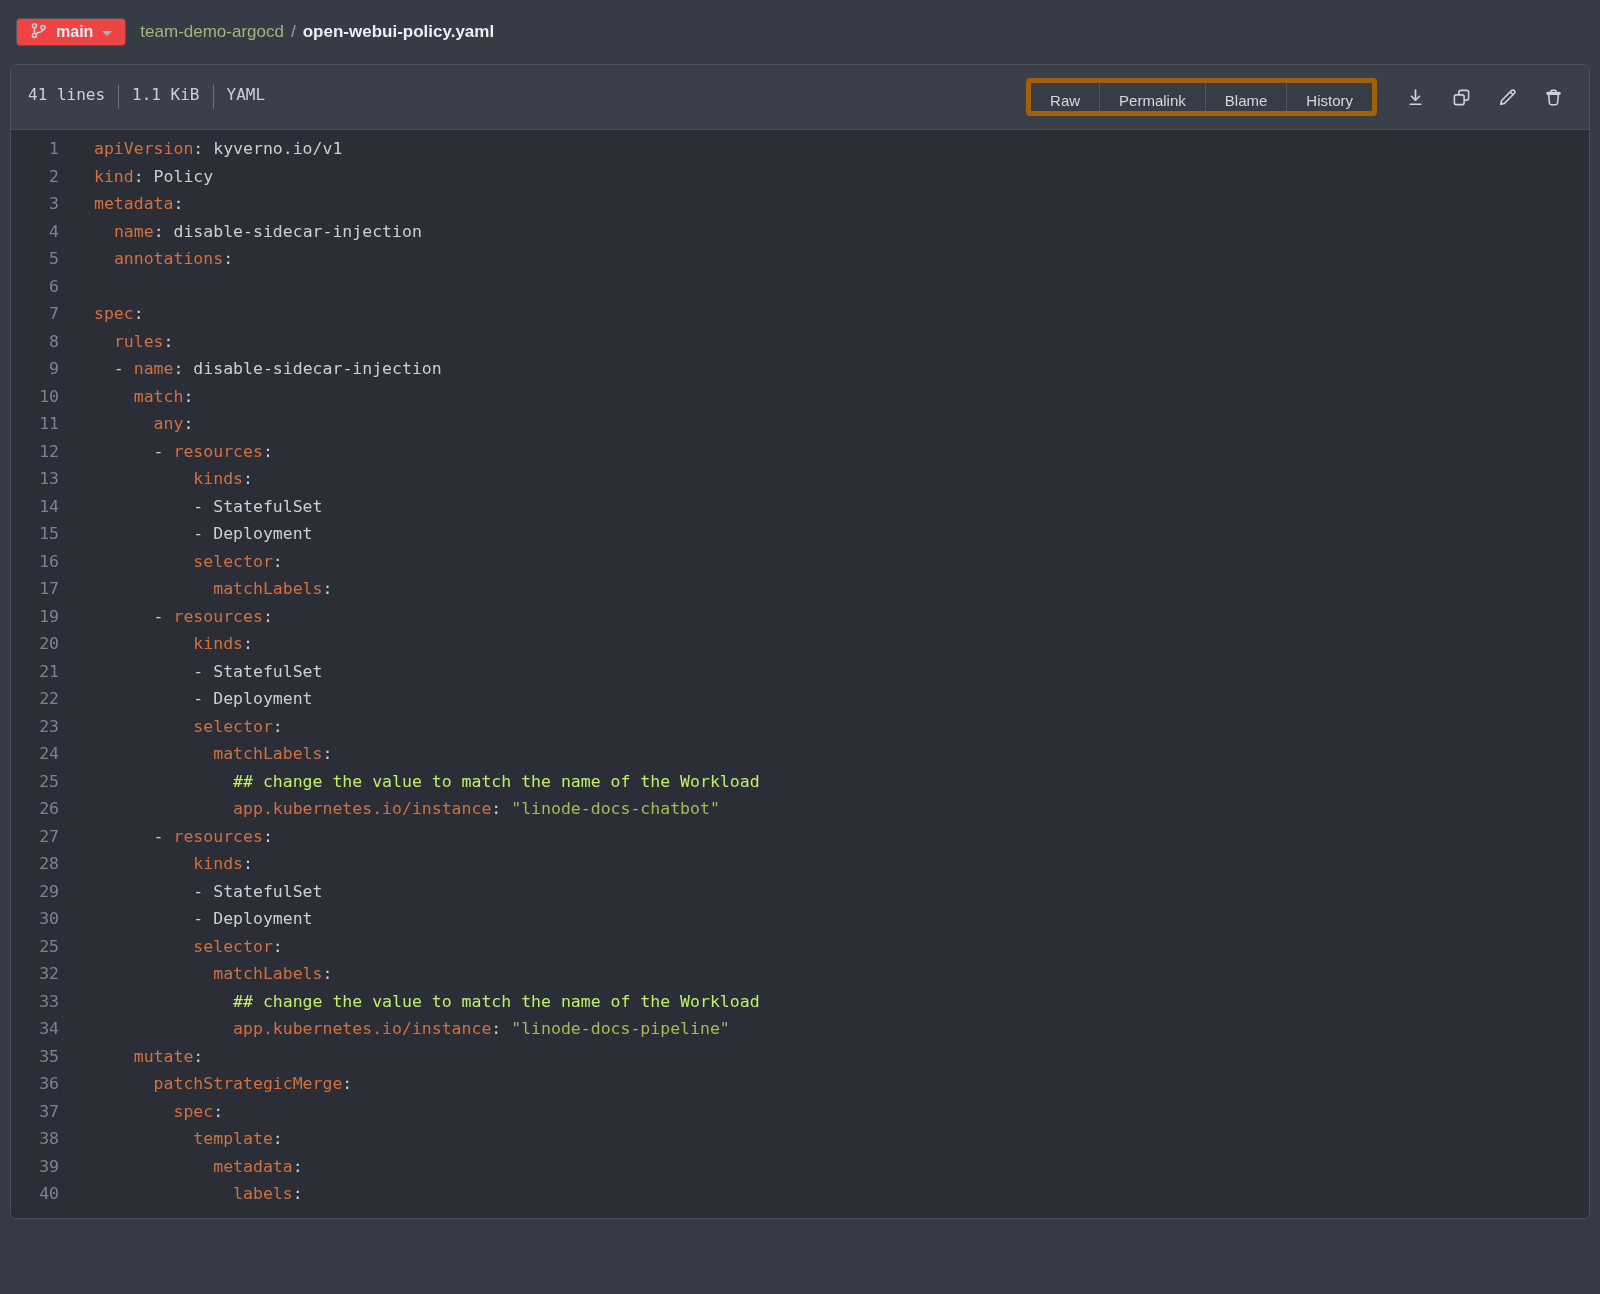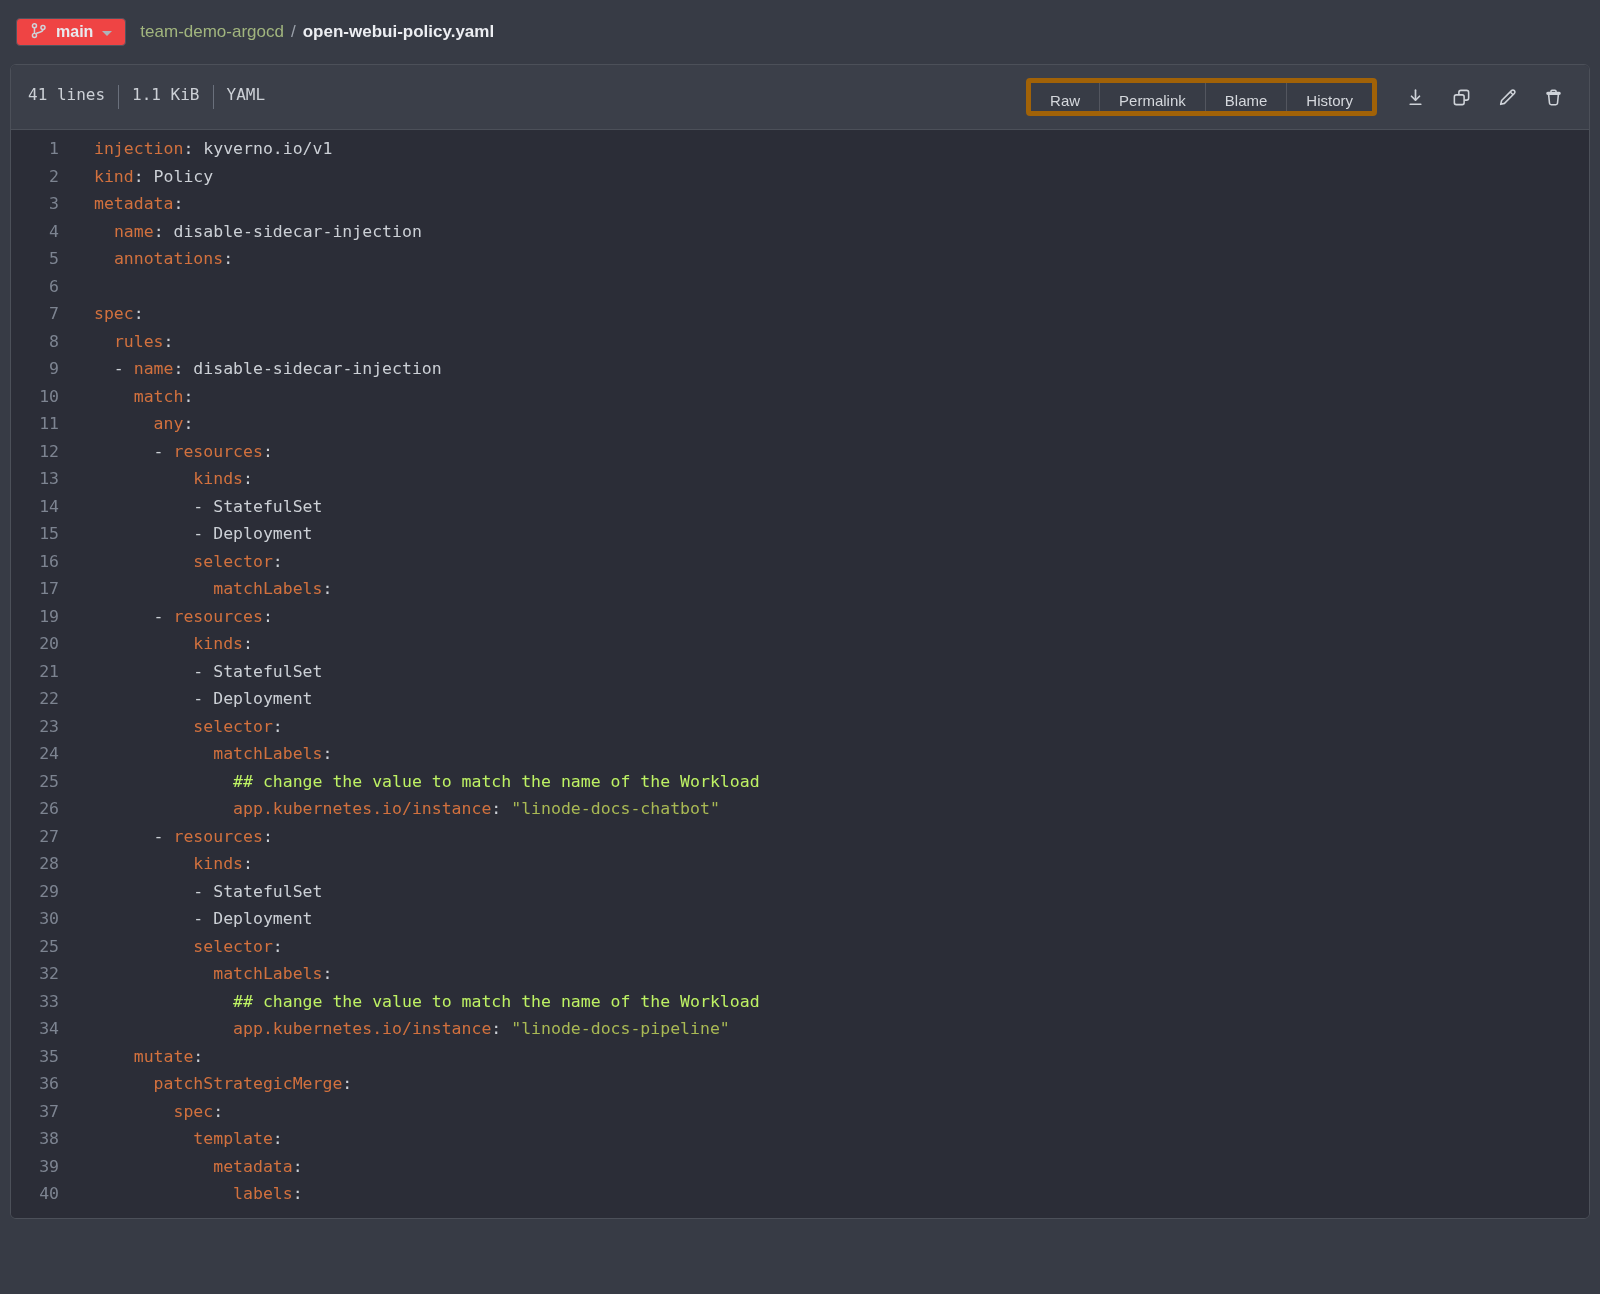--- a/index.html
+++ b/index.html
@@ -193,21 +193,21 @@
           <rect x="3.8" y="5.2" width="12.4" height="1.6" rx="0.8"></rect>
           <path d="M5.4 7.5l.8 8a1.6 1.6 0 0 0 1.6 1.4h4.4a1.6 1.6 0 0 0 1.6-1.4l.8-8"></path>
         </svg>
       </button>
     </div>
   </div>
 
   <div class="codearea">
       <div class="cl">
         <span class="ln">1</span>
-        <span class="lc"><span class="k">injection</span><span class="p">:</span><span class="t"> kyverno.io/v1</span></span>
+        <span class="lc"><span class="k">apiVersion</span><span class="p">:</span><span class="t"> kyverno.io/v1</span></span>
       </div>
       <div class="cl">
         <span class="ln">2</span>
         <span class="lc"><span class="k">kind</span><span class="p">:</span><span class="t"> Policy</span></span>
       </div>
       <div class="cl">
         <span class="ln">3</span>
         <span class="lc"><span class="k">metadata</span><span class="p">:</span></span>
       </div>
       <div class="cl">

